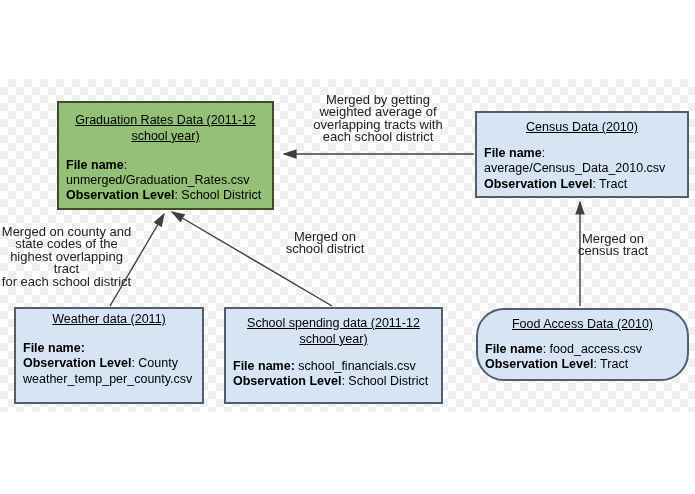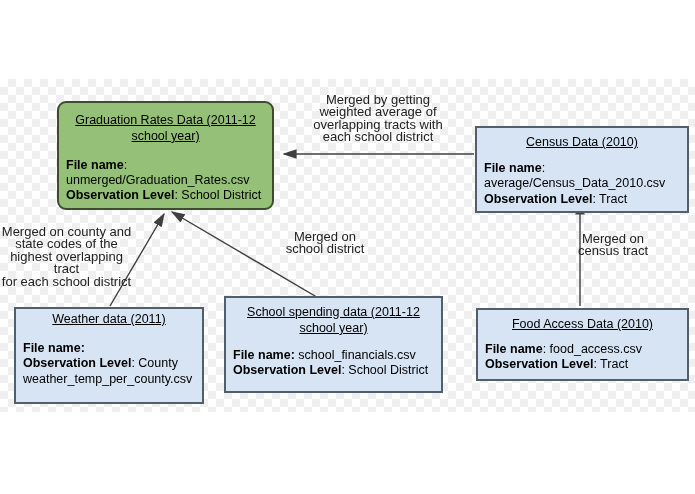--- a/index.html
+++ b/index.html
@@ -28,41 +28,41 @@
 
   .node{
     position:absolute;z-index:2;
     box-sizing:border-box;
     border:2px solid var(--blue-border);
     background:var(--blue-fill);
     padding:7px 7px;
     font-size:12.5px;line-height:15.4px;
     overflow:hidden;
   }
-  .node.green{background:var(--green-fill);border-color:var(--green-border);border-radius:9px;}
+  .node.green{background:var(--green-fill);border-color:var(--green-border);}
   .node .title{
     text-align:center;
     text-decoration:underline;
     white-space:pre-line;
     line-height:15.8px;
     margin-bottom:12px;
   }
   .node .bodyline{white-space:nowrap;}
   .node b{font-weight:bold;}
 
   
   #node-graduation{left:57px;top:101px;width:217px;height:109px;padding-top:10px;}
   #node-graduation .title{margin-bottom:13px;}
-  #node-census{left:475px;top:126px;width:214px;height:87px;}
+  #node-census{left:475px;top:111px;width:214px;height:87px;}
   #node-census .title{margin-bottom:10px;}
   #node-weather{left:14px;top:307px;width:190px;height:97px;padding-top:3px;}
   #node-weather .title{margin-bottom:13px;}
-  #node-spending{left:224px;top:296px;width:219px;height:97px;}
+  #node-spending{left:224px;top:307px;width:219px;height:97px;}
   #node-spending .title{margin-bottom:11px;}
-  #node-food{left:476px;top:308px;width:213px;height:73px;}
+  #node-food{left:476px;top:308px;width:213px;height:73px;border-radius:28px;}
   #node-food .title{margin-bottom:9px;}
 
   .edge-label{
     position:absolute;z-index:2;
     font-size:13px;line-height:12.4px;
     text-align:center;white-space:pre-line;
     color:#222;
   }
   #label-census-merge{left:303px;top:94px;width:150px;}
   #label-weather-merge{left:0px;top:226px;width:133px;}

